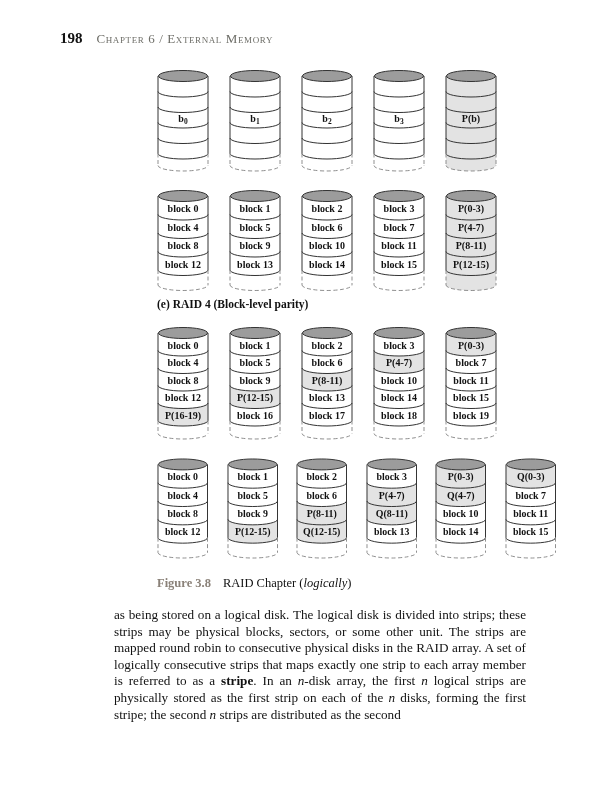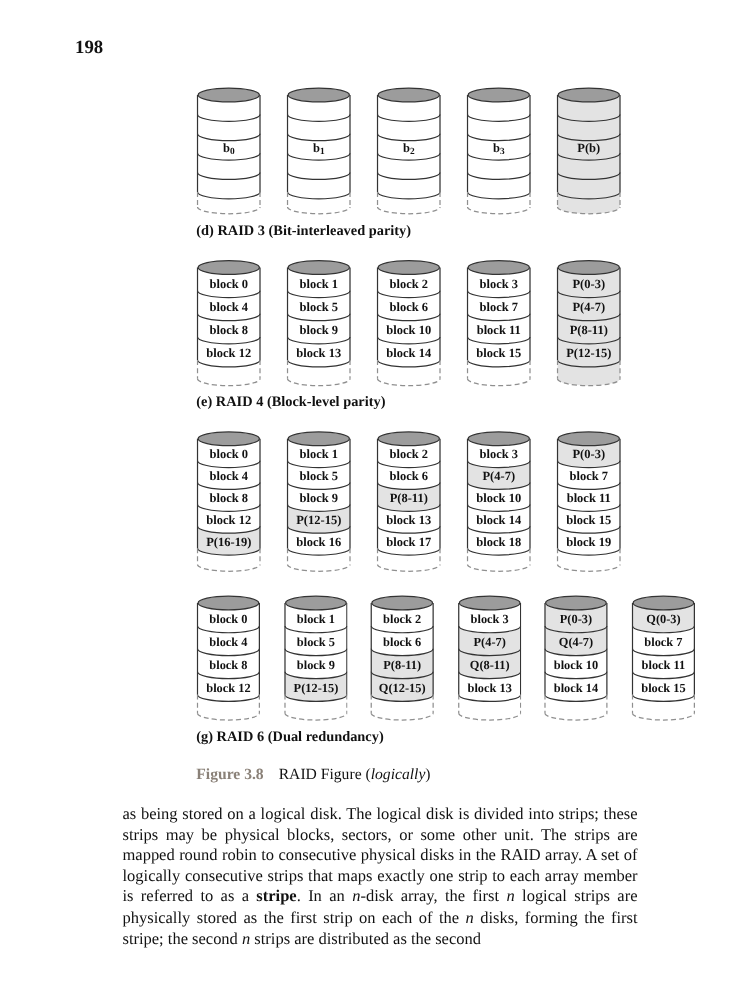--- a/index.html
+++ b/index.html
@@ -33,38 +33,39 @@
   }
   .cell-label {
     font-family:"Liberation Serif","DejaVu Serif",serif;
     font-weight:bold;
     font-size:10px;
     fill:#111;
   }
   .figure-caption { font-size:12.5px; margin-top:10px; color:#111; }
   .figure-caption .fig-label { font-weight:bold; color:#8a8178; margin-right:12px; }
   .body-text {
-    margin-left:38px;
+    margin-left:54px;
     margin-top:16px;
     width:412px;
     font-size:13.2px;
     line-height:16.6px;
     text-align:justify;
     color:#111;
   }
   .body-text .seg-b { font-weight:bold; }
   .body-text .seg-i { font-style:italic; }
 </style>
 </head>
 <body>
 
 <div class="page">
 
   <div class="page-header">
     <span class="page-number">198</span>
+    <span class="chapter-title">Chapter 6 / External Memory</span>
   </div>
 
   <div class="figure-area">
     <div id="diagrams">
         <div class="diagram">
           <div class="disk-row" style="gap: 20px;">
             <svg width="52" height="104" viewBox="0 0 52 104">
               <path d="M 1 84.5 A 25 5.5 0 0 0 51 84.5 L 51 96.5 A 25 5.5 0 0 1 1 96.5 Z" fill="#ffffff" stroke="none"></path>
               <path d="M 1 7 A 25 5.5 0 0 0 51 7 L 51 22.5 A 25 5.5 0 0 1 1 22.5 Z" fill="#ffffff" stroke="none"></path>
               <path d="M 1 22.5 A 25 5.5 0 0 0 51 22.5 L 51 38 A 25 5.5 0 0 1 1 38 Z" fill="#ffffff" stroke="none"></path>
@@ -148,21 +149,20 @@
               <path d="M 1 53.5 A 25 5.5 0 0 0 51 53.5" fill="none" stroke="#333333" stroke-width="1"></path>
               <path d="M 1 69 A 25 5.5 0 0 0 51 69" fill="none" stroke="#333333" stroke-width="1"></path>
               <path d="M 1 84.5 A 25 5.5 0 0 0 51 84.5" fill="none" stroke="#333333" stroke-width="1"></path>
               <path d="M 1 7 L 1 84.5 M 51 7 L 51 84.5" fill="none" stroke="#333333" stroke-width="1"></path>
               <path d="M 1 84.5 L 1 96.5 M 51 84.5 L 51 96.5" fill="none" stroke="#8f8f8f" stroke-width="1" stroke-dasharray="4 2.5"></path>
               <path d="M 1 96.5 A 25 5.5 0 0 0 51 96.5" fill="none" stroke="#8f8f8f" stroke-width="1" stroke-dasharray="4 2.5"></path>
               <ellipse cx="26" cy="7" rx="24.5" ry="5.5" fill="#9c9c9c" stroke="#333333" stroke-width="1"></ellipse>
               <text x="26" y="52.5" text-anchor="middle" class="cell-label">P(b)</text>
             </svg>
           </div>
-          <div class="diagram-caption">(d) RAID 3 (Bit-interleaved parity)</div>
         </div>
         <div class="diagram">
           <div class="disk-row" style="gap: 20px;">
             <svg width="52" height="103" viewBox="0 0 52 103">
               <path d="M 1 81 A 25 5.5 0 0 0 51 81 L 51 96 A 25 5.5 0 0 1 1 96 Z" fill="#ffffff" stroke="none"></path>
               <path d="M 1 7 A 25 5.5 0 0 0 51 7 L 51 25.5 A 25 5.5 0 0 1 1 25.5 Z" fill="#ffffff" stroke="none"></path>
               <path d="M 1 25.5 A 25 5.5 0 0 0 51 25.5 L 51 44 A 25 5.5 0 0 1 1 44 Z" fill="#ffffff" stroke="none"></path>
               <path d="M 1 44 A 25 5.5 0 0 0 51 44 L 51 62.5 A 25 5.5 0 0 1 1 62.5 Z" fill="#ffffff" stroke="none"></path>
               <path d="M 1 62.5 A 25 5.5 0 0 0 51 62.5 L 51 81 A 25 5.5 0 0 1 1 81 Z" fill="#ffffff" stroke="none"></path>
               <path d="M 1 25.5 A 25 5.5 0 0 0 51 25.5" fill="none" stroke="#333333" stroke-width="1"></path>
@@ -481,23 +481,22 @@
               <path d="M 1 7 L 1 81 M 51 7 L 51 81" fill="none" stroke="#333333" stroke-width="1"></path>
               <path d="M 1 81 L 1 96 M 51 81 L 51 96" fill="none" stroke="#8f8f8f" stroke-width="1" stroke-dasharray="4 2.5"></path>
               <path d="M 1 96 A 25 5.5 0 0 0 51 96" fill="none" stroke="#8f8f8f" stroke-width="1" stroke-dasharray="4 2.5"></path>
               <ellipse cx="26" cy="7" rx="24.5" ry="5.5" fill="#9c9c9c" stroke="#333333" stroke-width="1"></ellipse>
               <text x="26" y="23" text-anchor="middle" class="cell-label">Q(0-3)</text>
               <text x="26" y="41.5" text-anchor="middle" class="cell-label">block 7</text>
               <text x="26" y="60" text-anchor="middle" class="cell-label">block 11</text>
               <text x="26" y="78.5" text-anchor="middle" class="cell-label">block 15</text>
             </svg>
           </div>
-          <div class="diagram-caption">(g) RAID 6 (Dual redundancy)</div>
         </div>
       </div>
     <div class="figure-caption">
-      <span class="fig-label">Figure 3.8</span><span><span>RAID Figure (</span><i>logically</i><span>)</span></span>
+      <span class="fig-label">Figure 3.8</span><span><span>RAID Chapter (</span><i>logically</i><span>)</span></span>
     </div>
   </div>
 
   <div class="body-text" id="body-text"><span>as being stored on a logical disk. The logical disk is divided into strips; these strips may be physical blocks, sectors, or some other unit. The strips are mapped round robin to consecutive physical disks in the RAID array. A set of logically consecutive strips that maps exactly one strip to each array member is referred to as a </span><span class="seg-b">stripe</span><span>. In an </span><span class="seg-i">n</span><span>-disk array, the first </span><span class="seg-i">n</span><span> logical strips are physically stored as the first strip on each of the </span><span class="seg-i">n</span><span> disks, forming the first stripe; the second </span><span class="seg-i">n</span><span> strips are distributed as the second</span></div>
 
 </div>
 
 </body></html>

